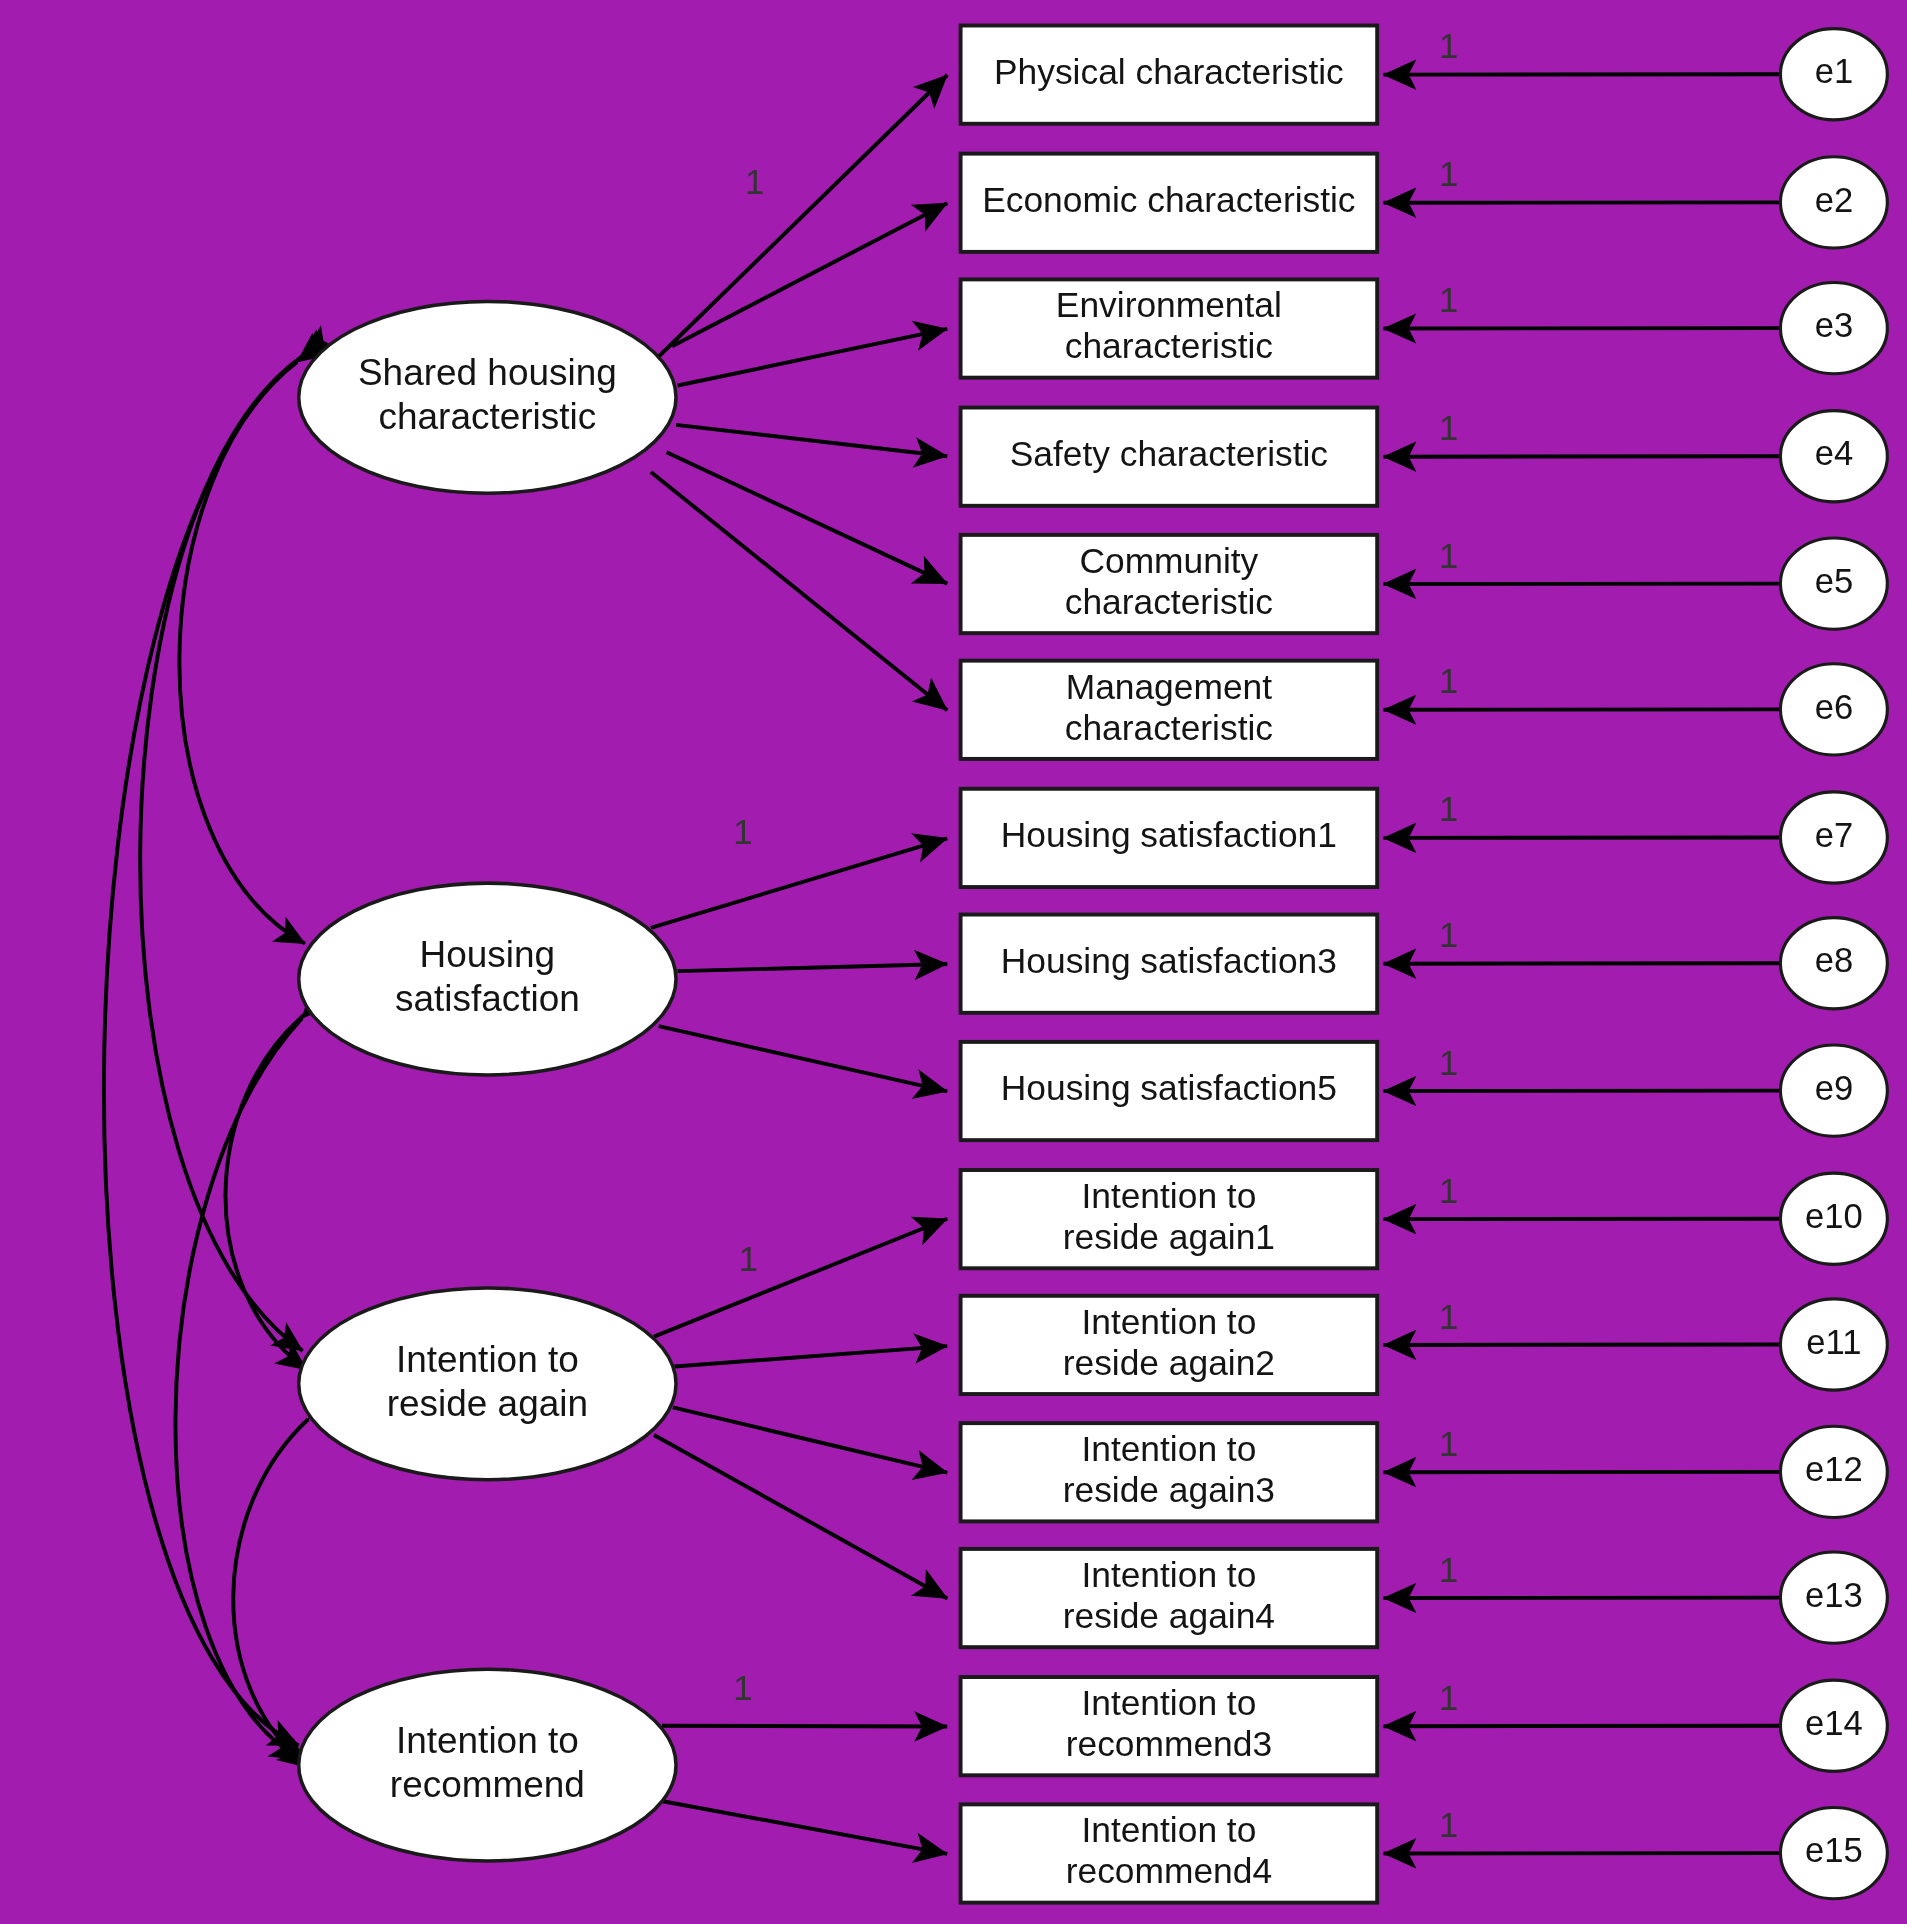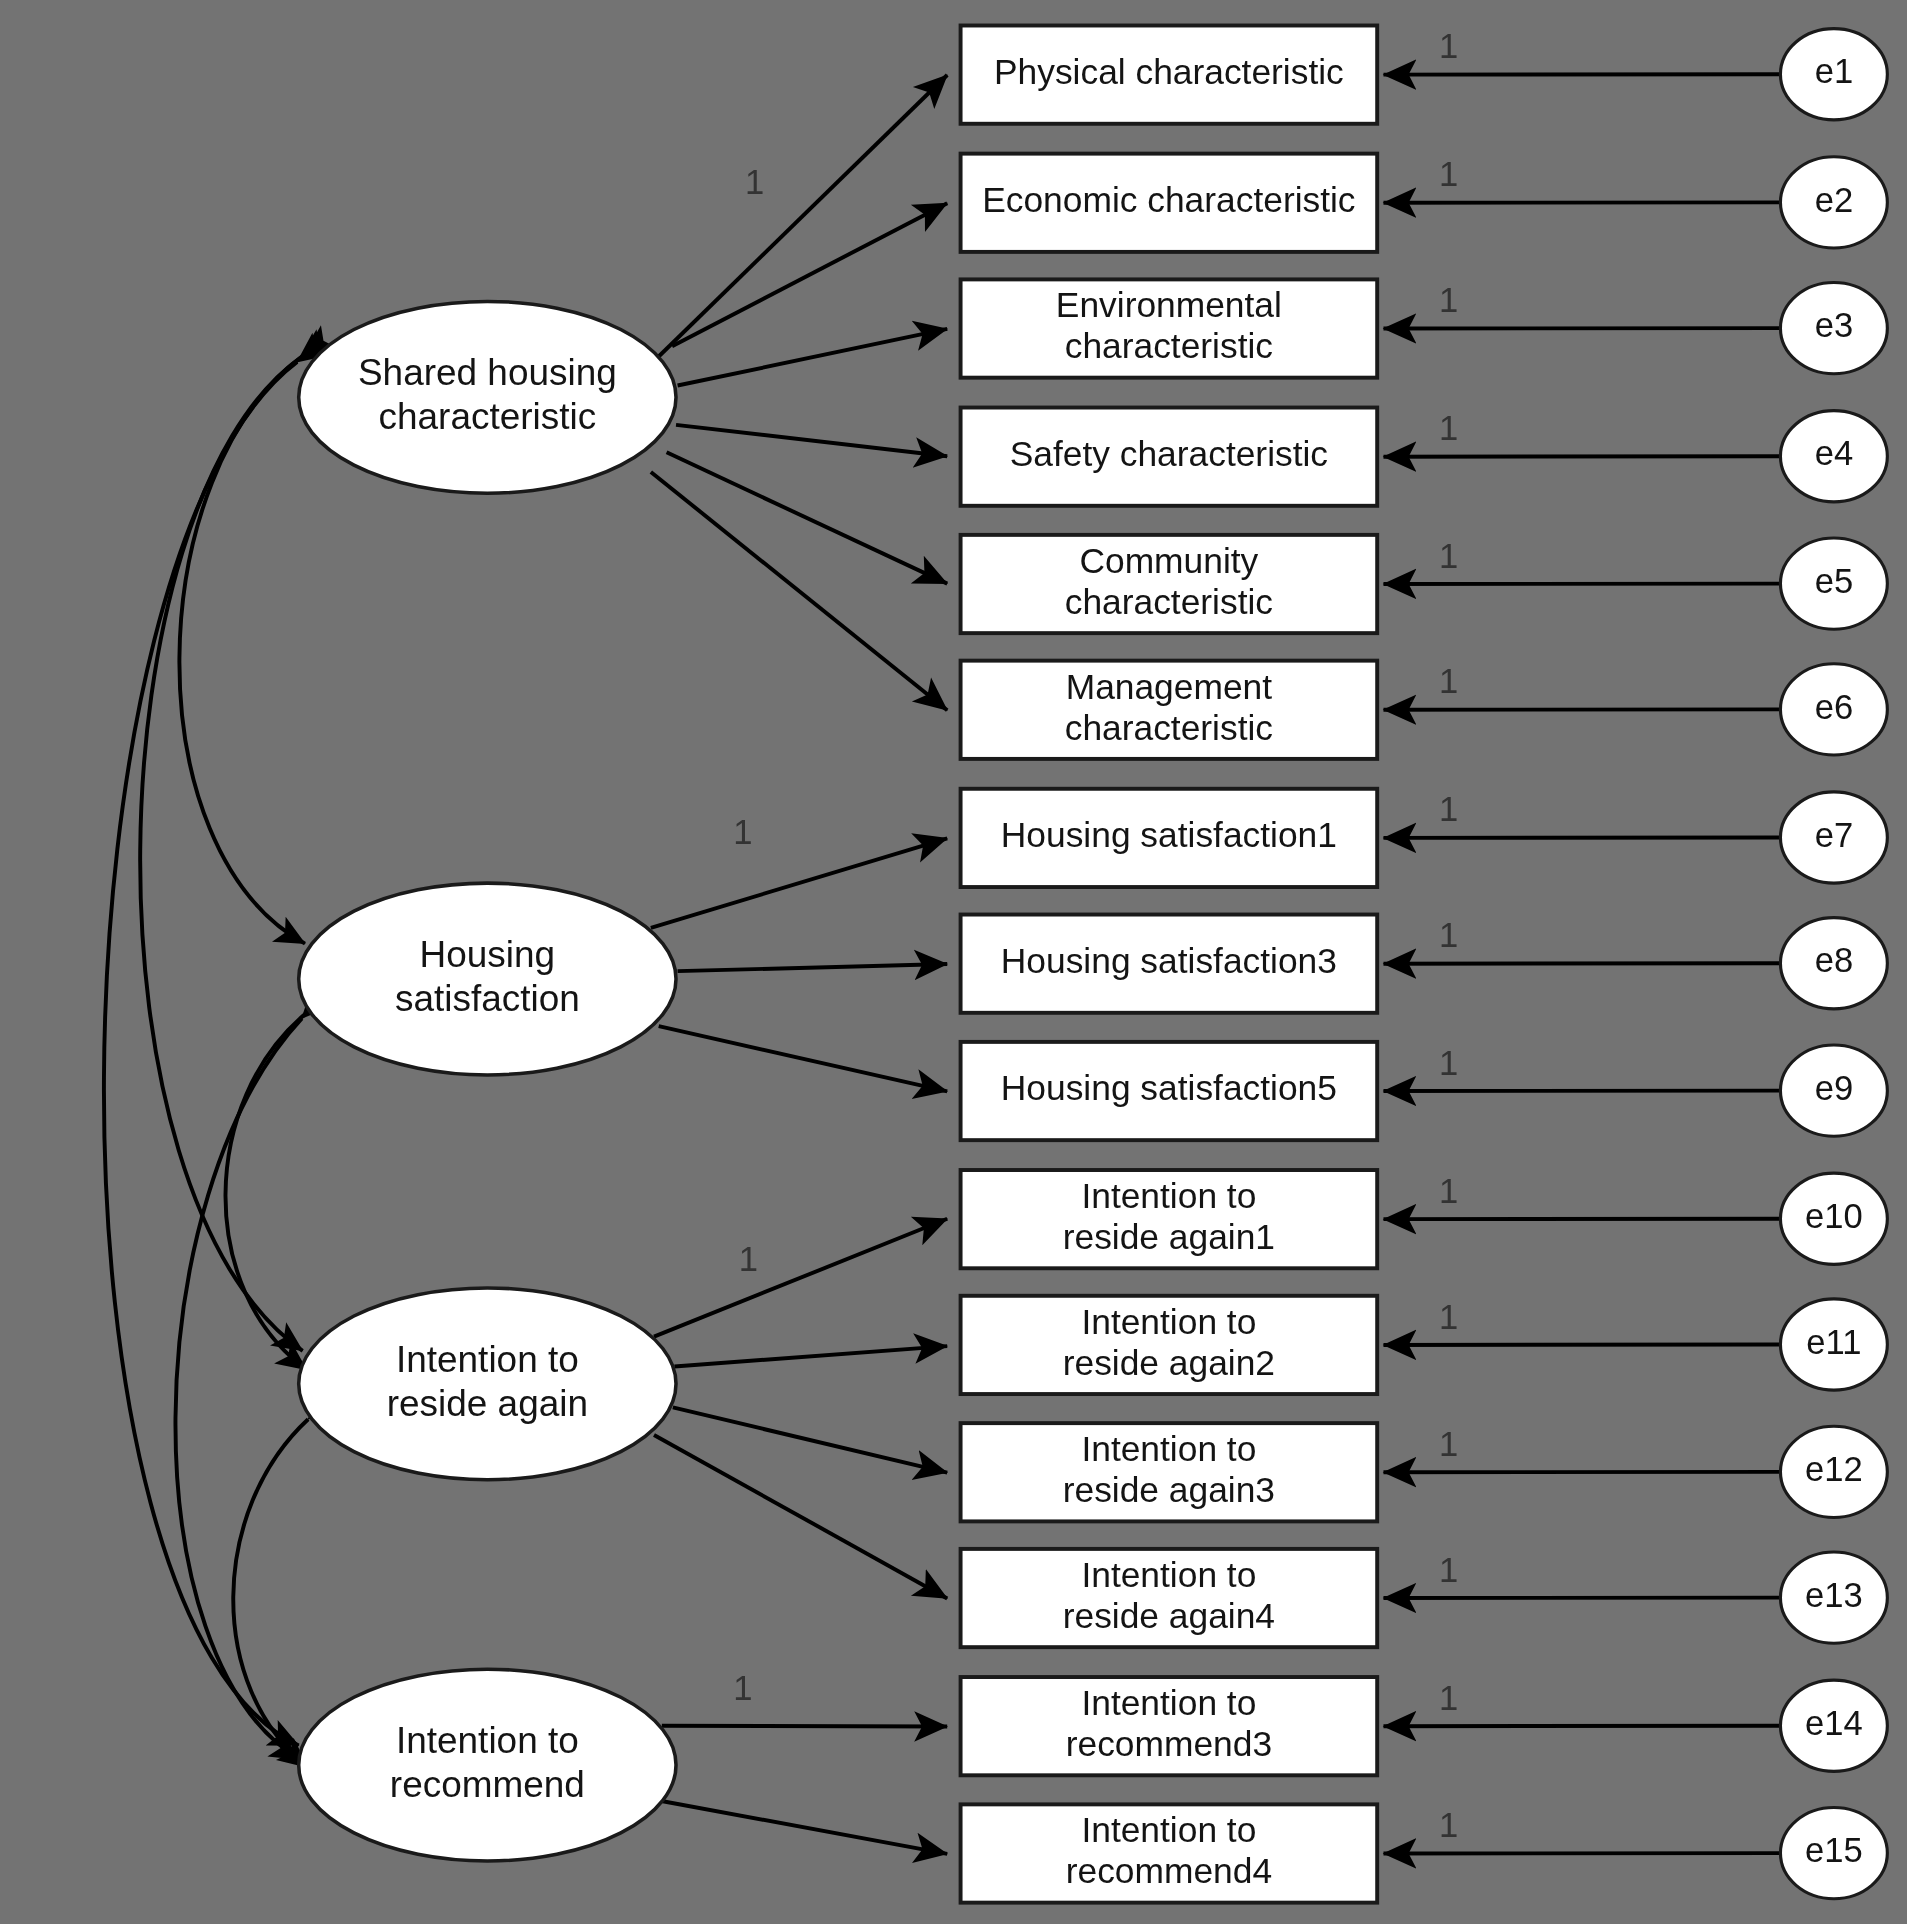--- a/index.html
+++ b/index.html
@@ -1,18 +1,18 @@
 <!DOCTYPE html>
 <html style="font-size:12.6px"><head>
 <meta charset="utf-8">
 <title>SEM Path Diagram</title>
 <style>
   html,body{margin:0;padding:0;background:#ffffff;}
   body{font-family:"Liberation Sans", sans-serif;}
-  #stage{position:relative;width:1907px;height:1925px;background:#737373;overflow:hidden;}
+  #stage{position:relative;width:1907px;height:1925px;background:#a21caf;overflow:hidden;}
   svg#diagram{position:absolute;left:0;top:0;width:1907px;height:1925px;}
   .box-rect{fill:#ffffff;stroke:#1a1a1a;stroke-width:5;}
   .ellipse-shape{fill:#ffffff;stroke:#1a1a1a;stroke-width:4.5;}
   .err-ellipse{fill:#ffffff;stroke:#1a1a1a;stroke-width:4;}
   .path-line{fill:none;stroke:#000000;stroke-width:5;}
   .curve-line{fill:none;stroke:#000000;stroke-width:5;}
   .box-label{font-family:"Liberation Sans", sans-serif;font-size:45px;fill:#141414;text-anchor:middle;dominant-baseline:middle;}
   .lat-label{font-family:"Liberation Sans", sans-serif;font-size:47px;fill:#141414;text-anchor:middle;dominant-baseline:middle;}
   .err-label{font-family:"Liberation Sans", sans-serif;font-size:44px;fill:#141414;text-anchor:middle;dominant-baseline:middle;}
   .one-label{font-family:"Liberation Sans", sans-serif;font-size:44px;fill:#333333;text-anchor:middle;dominant-baseline:middle;}

